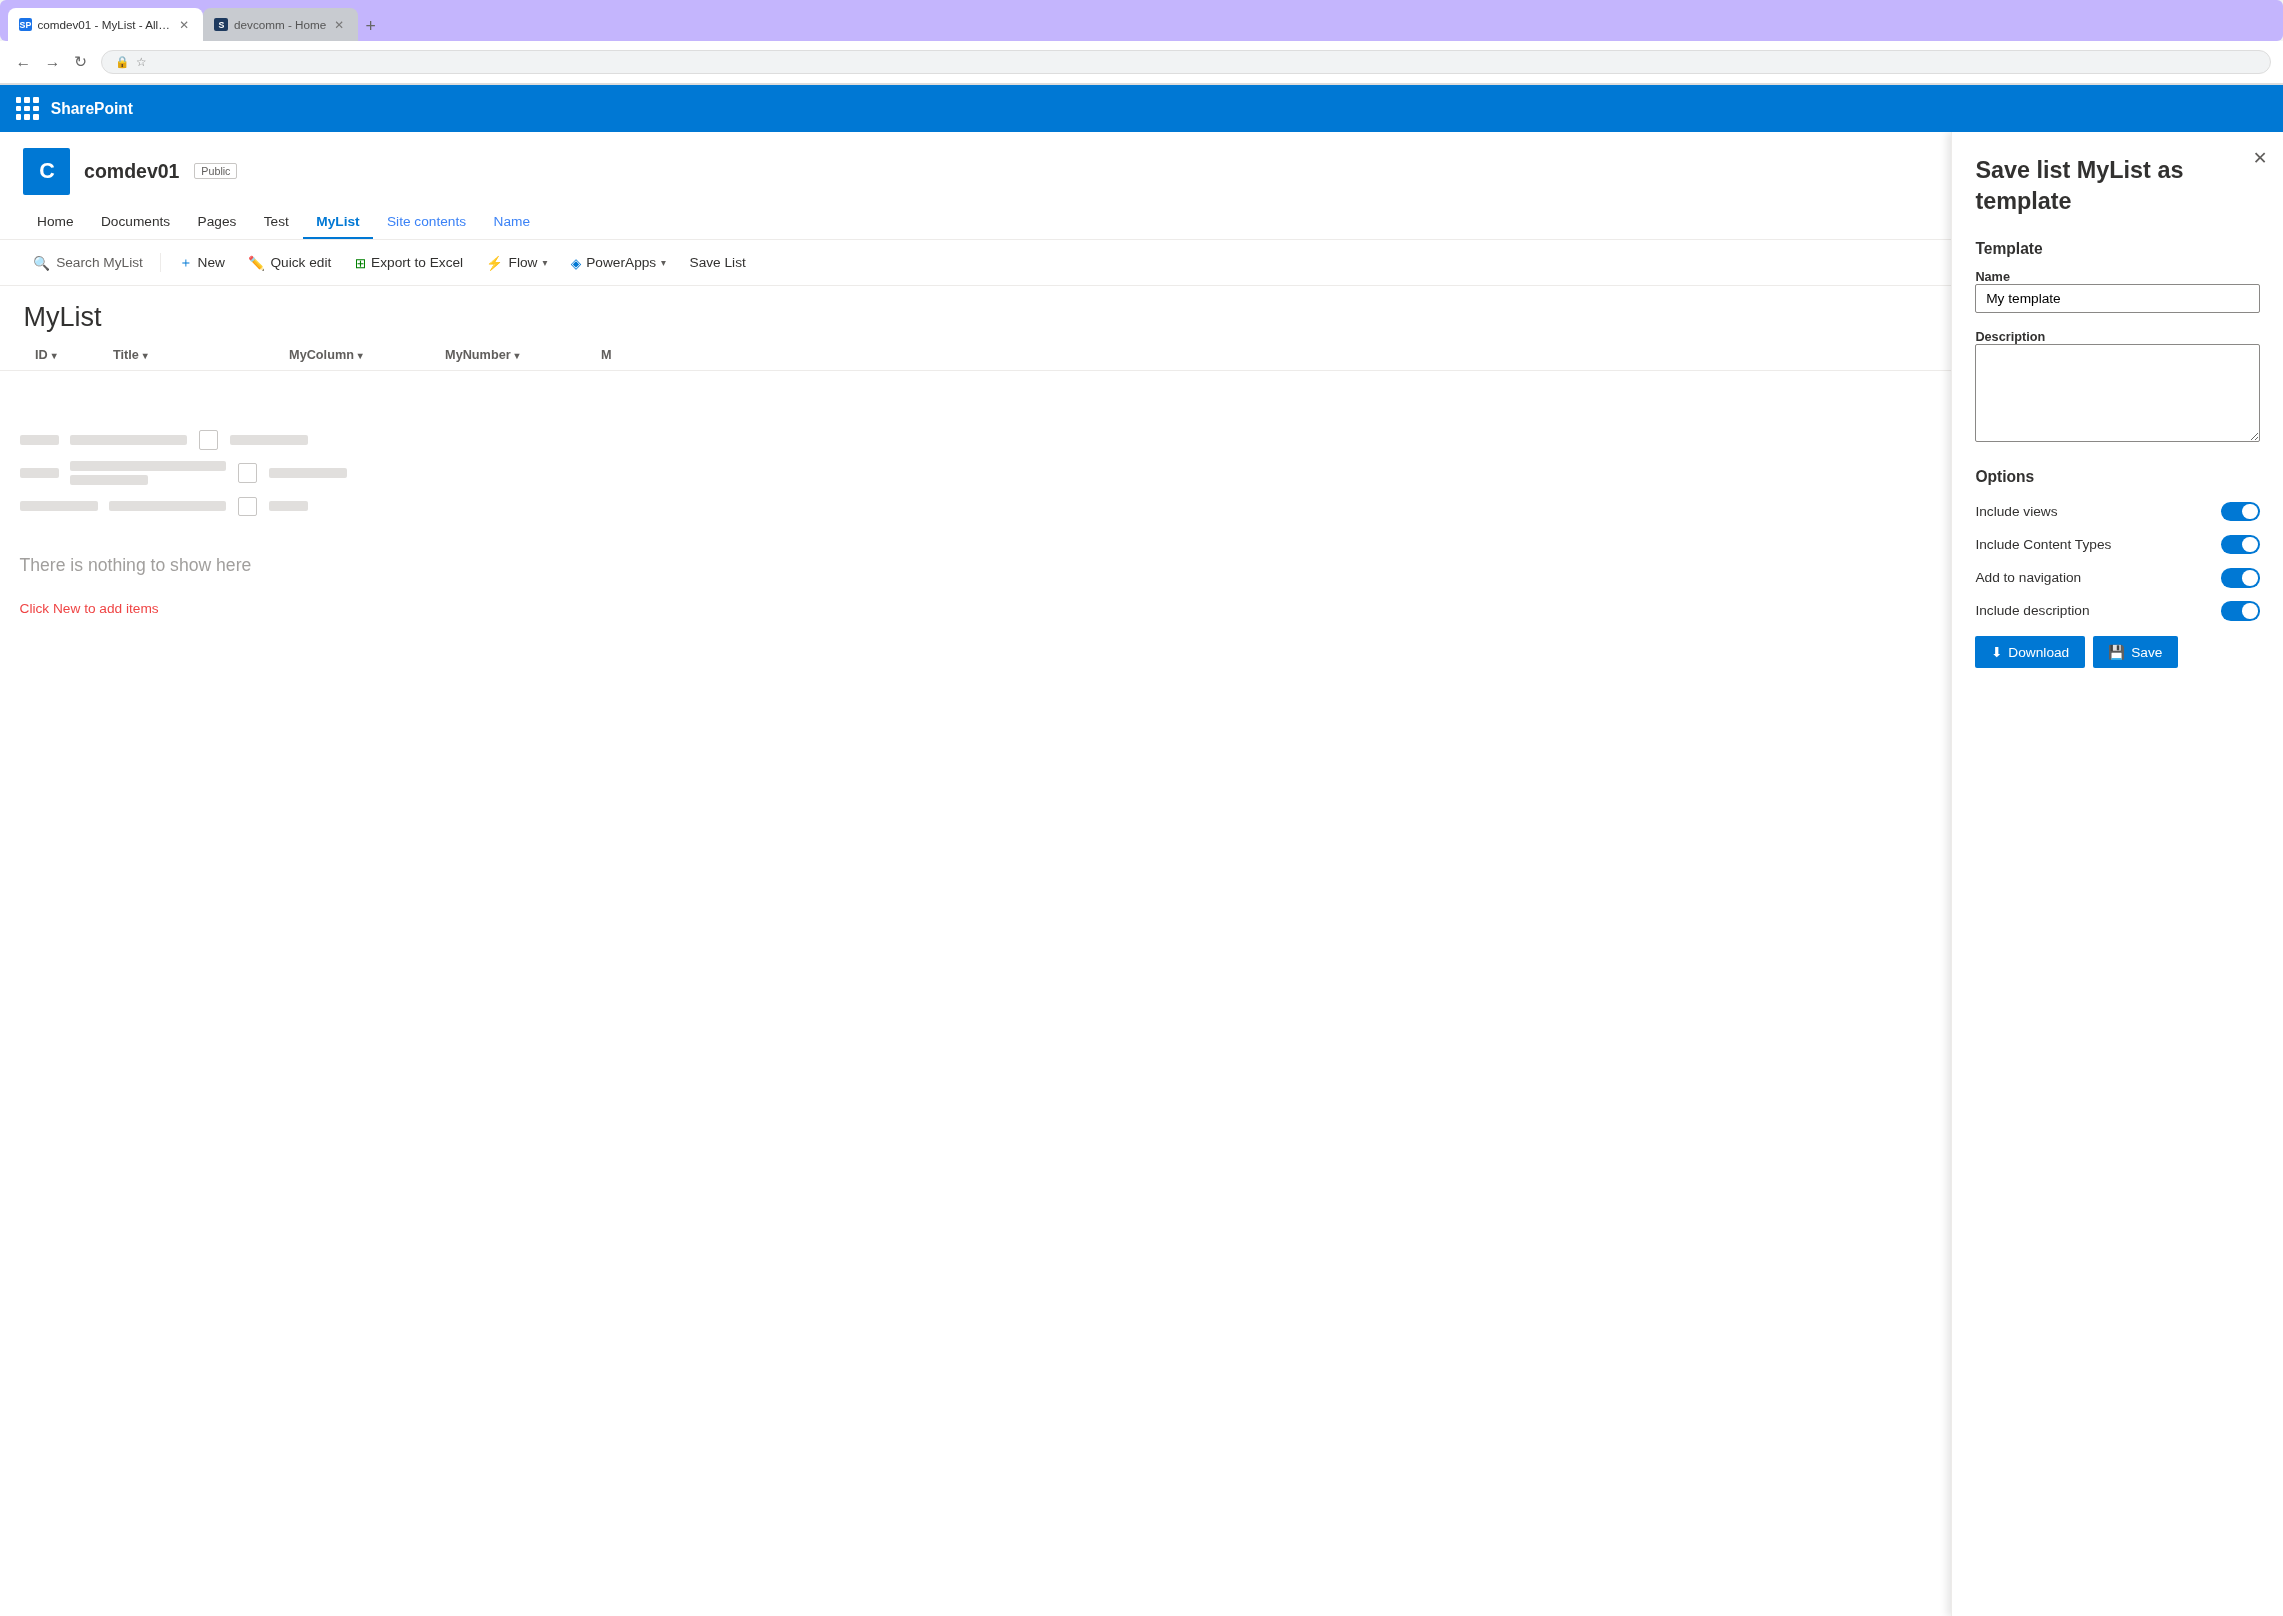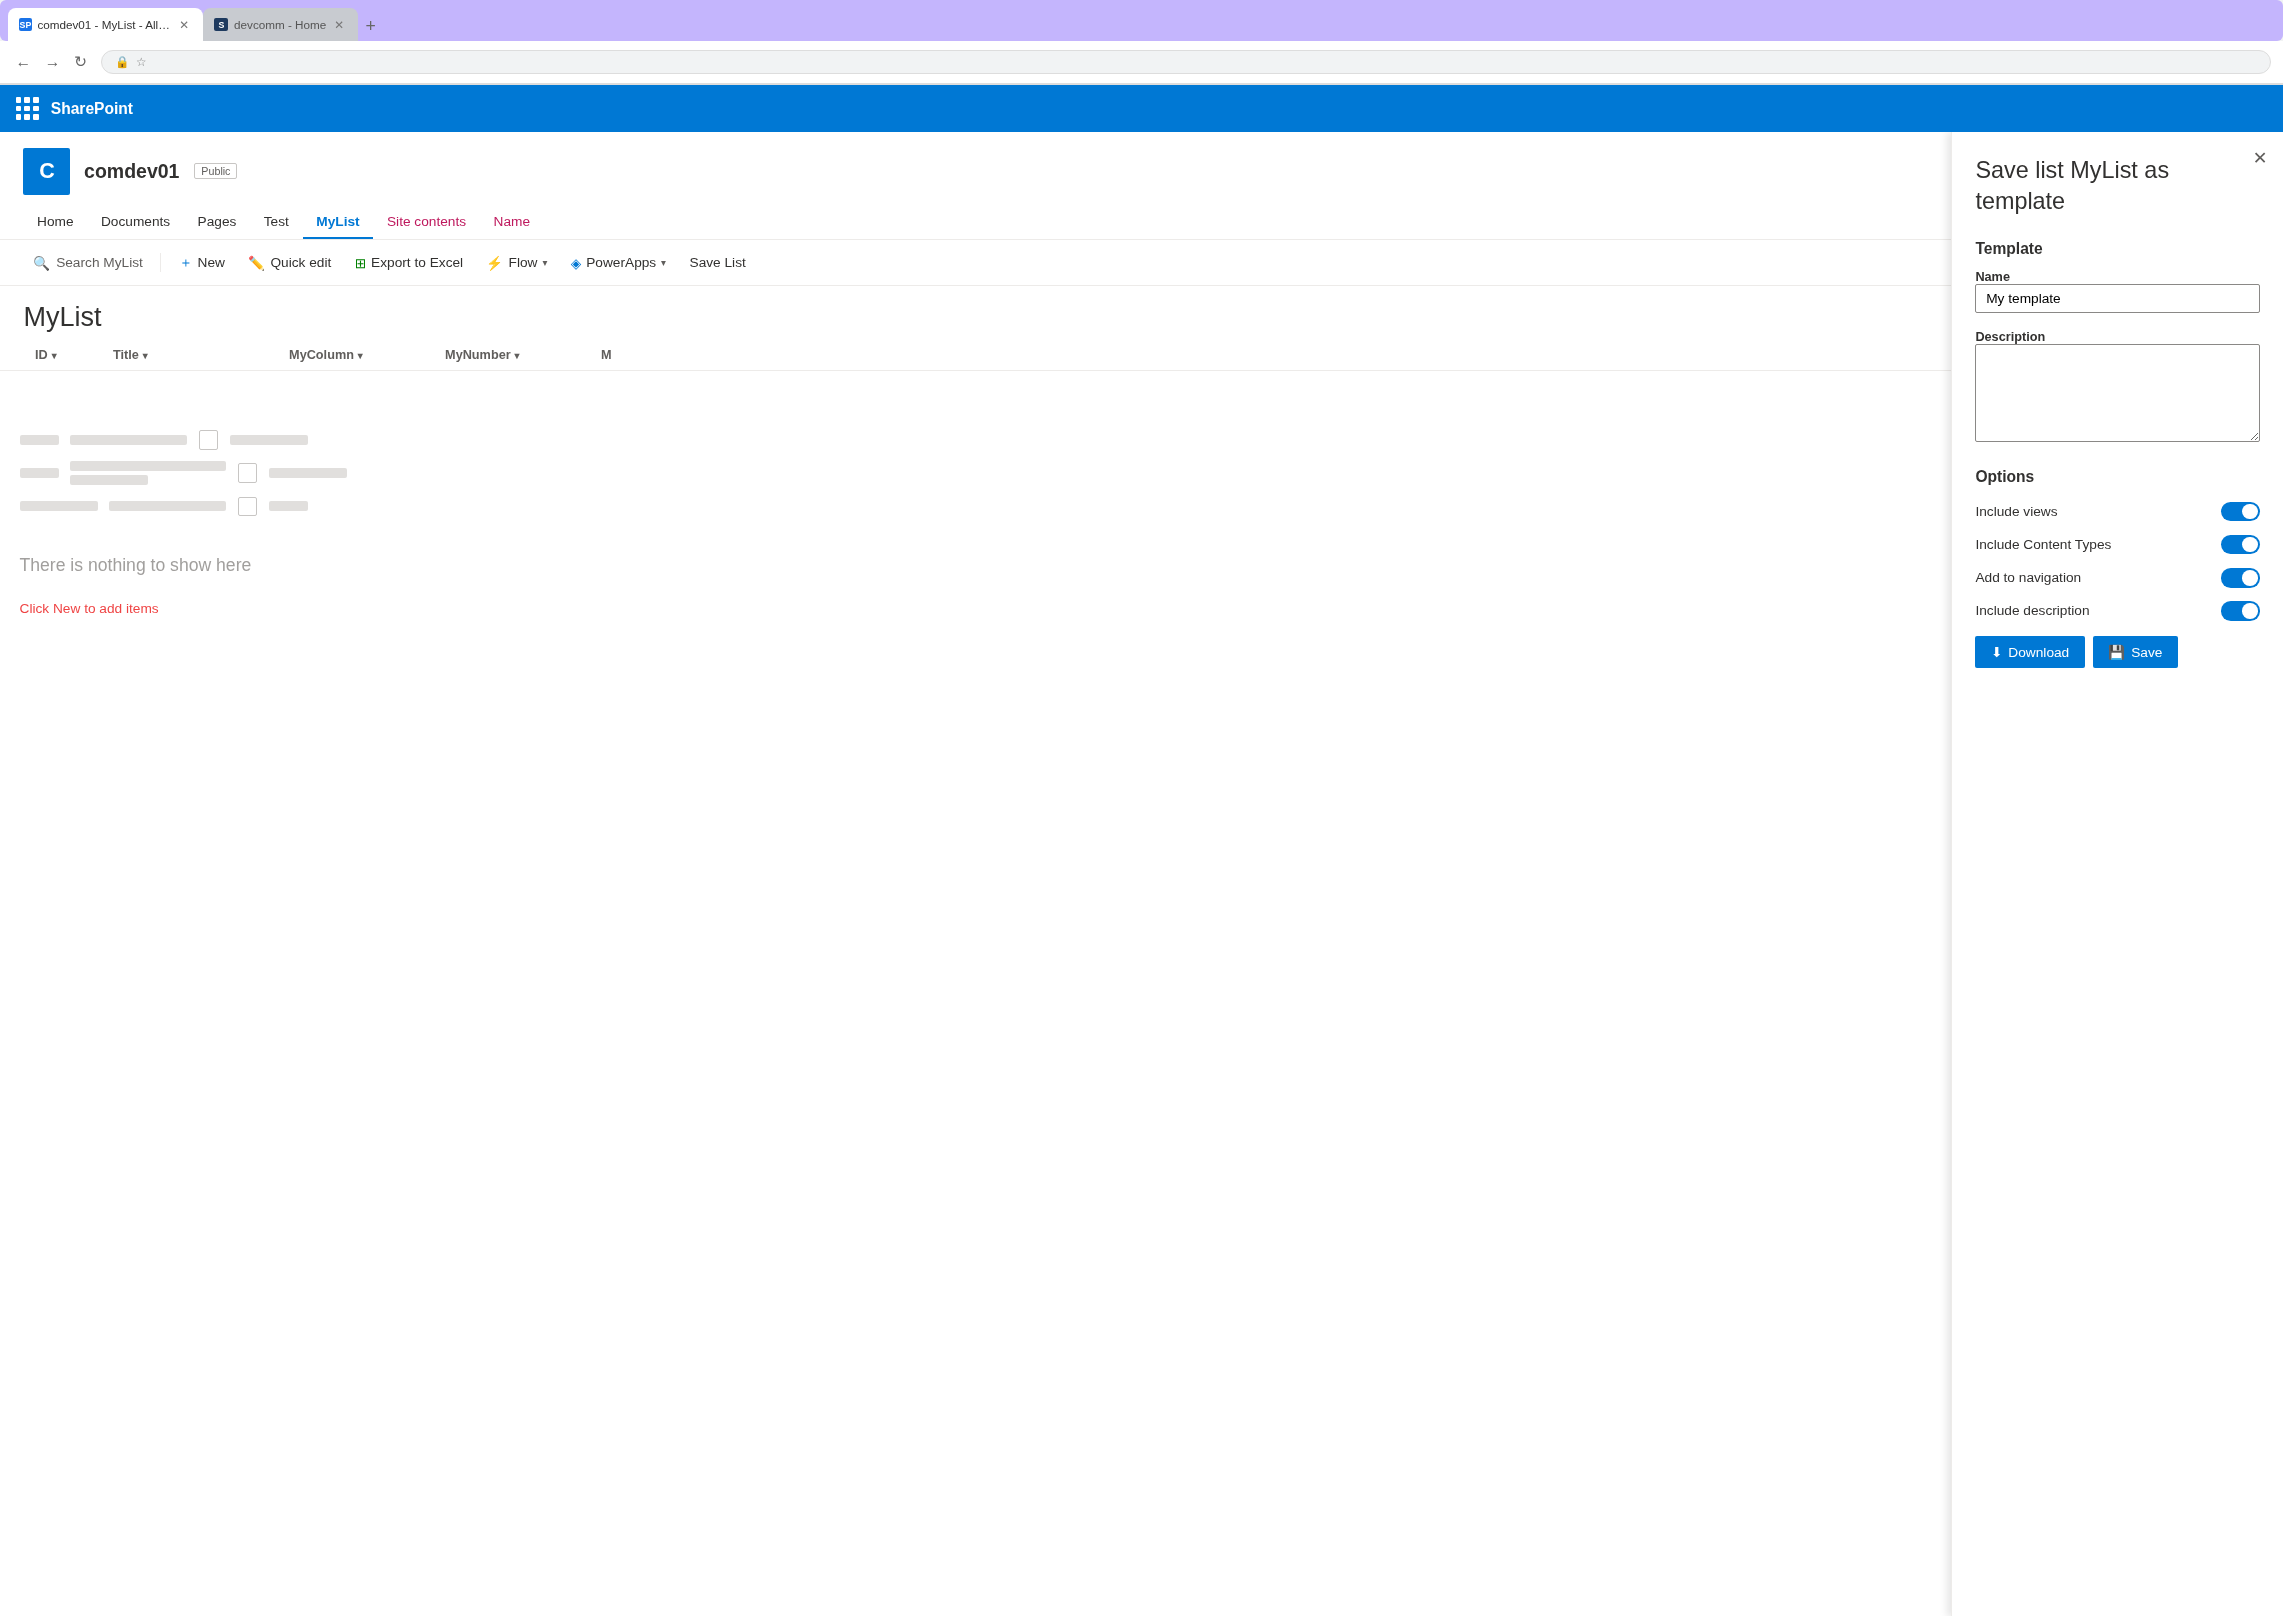--- a/index.html
+++ b/index.html
@@ -203,21 +203,21 @@
       font-size: 13.7px;
       color: #323130;
       cursor: pointer;
       border-bottom: 2px solid transparent;
     }
     .nav-item.active {
       color: #0078d4;
       border-bottom: 2px solid #0078d4;
       font-weight: 600;
     }
-    .nav-item.blue { color: #be185d; }
+    .nav-item.blue { color: #3b82f6; }
 
     
     .command-bar {
       display: flex;
       align-items: center;
       padding: 7.8px 23.4px;
       gap: 3.9px;
       border-bottom: 1px solid #edebe9;
     }
     .cmd-search {
@@ -330,21 +330,21 @@
       top: 15.6px;
       right: 15.6px;
       background: none;
       border: none;
       font-size: 17.6px;
       cursor: pointer;
       color: #605e5c;
     }
     .panel-title {
       font-size: 23.4px;
-      font-weight: 400;
+      font-weight: 700;
       color: #323130;
       margin-bottom: 23.4px;
       line-height: 1.3;
     }
     .section-title {
       font-size: 15.6px;
       font-weight: 700;
       color: #323130;
       margin-bottom: 11.7px;
     }

